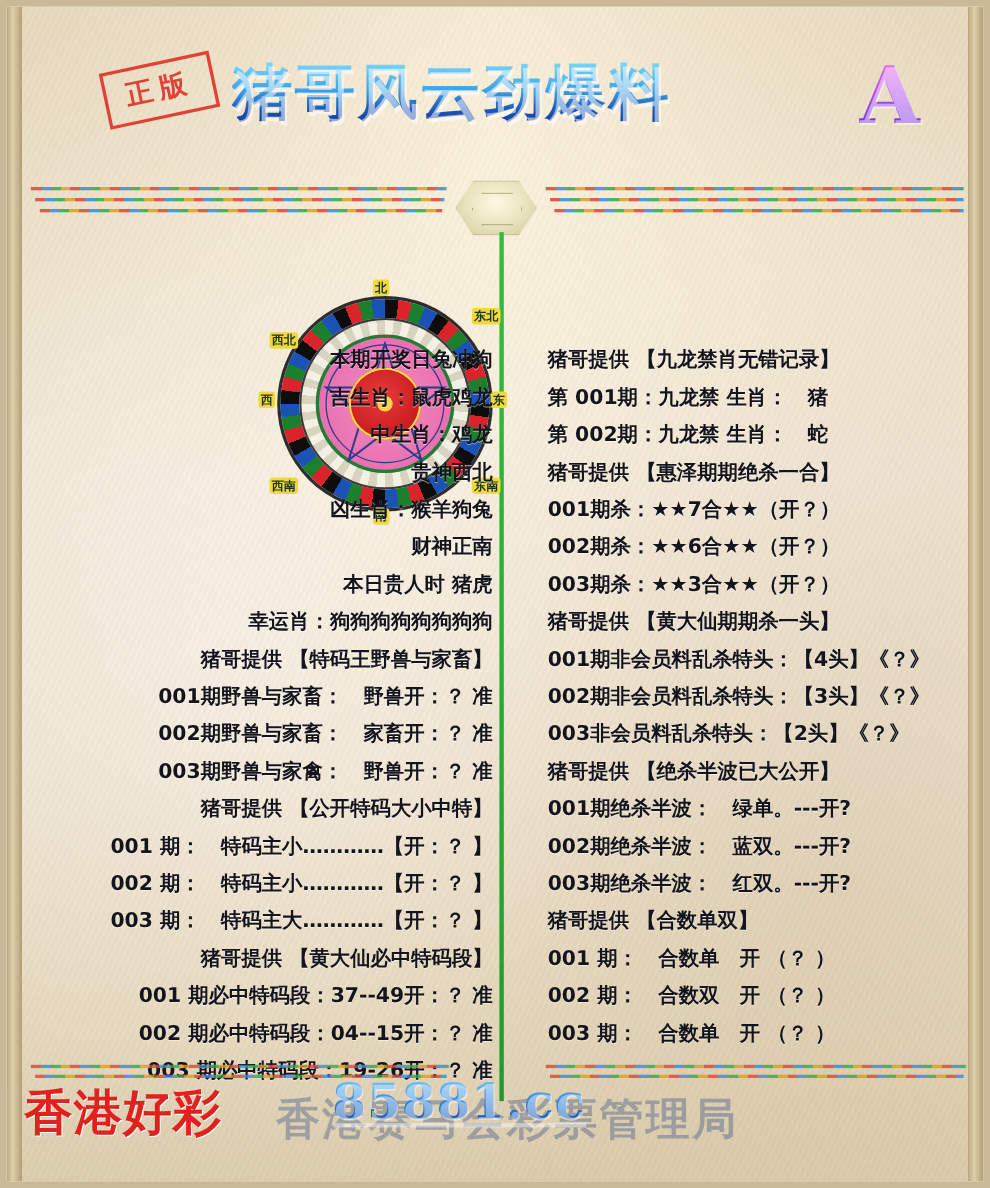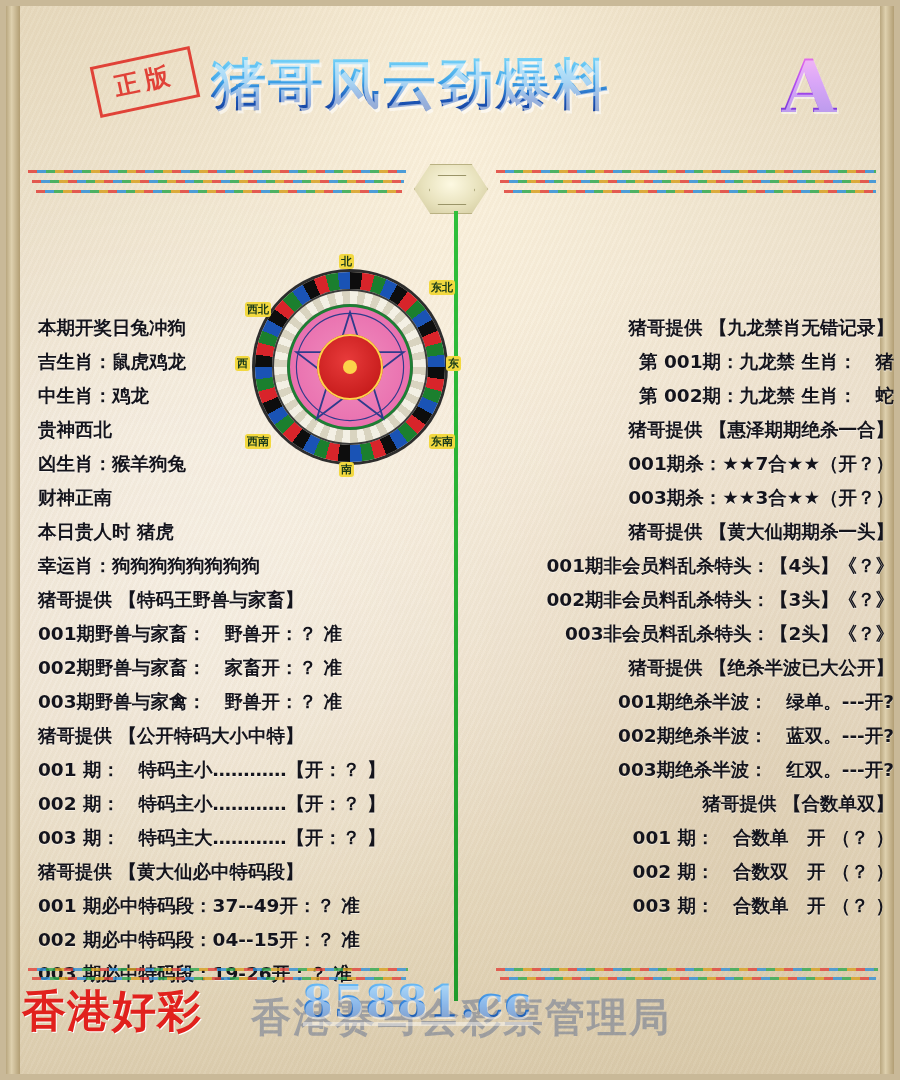--- a/index.html
+++ b/index.html
@@ -156,25 +156,25 @@
     left: 0;
     right: 0;
     display: flex;
   }
   .col {
     box-sizing: border-box;
   }
   .col-left {
     width: 448px;
     padding-left: 32px;
+    text-align: right;
   }
   .col-right {
     width: 452px;
     padding-left: 50px;
-    text-align: right;
   }
   .line {
     font-size: 18.5px;
     line-height: 34px;
     color: #14141c;
     font-family: "DejaVu Sans", "Liberation Sans", sans-serif;
     white-space: nowrap;
     font-weight: bold;
     text-shadow: 0 1px 0 rgba(255,255,255,0.5);
   }
@@ -373,20 +373,21 @@
       <div class="line">002 期必中特码段：04--15开：？ 准</div>
       <div class="line">003 期必中特码段：19-26开：？ 准</div>
     </div>
 
     <div class="col col-right">
       <div class="line">猪哥提供 【九龙禁肖无错记录】</div>
       <div class="line">第 001期：九龙禁 生肖：　猪</div>
       <div class="line">第 002期：九龙禁 生肖：　蛇</div>
       <div class="line">猪哥提供 【惠泽期期绝杀一合】</div>
       <div class="line">001期杀：★★7合★★（开？）</div>
+      <div class="line">002期杀：★★6合★★（开？）</div>
       <div class="line">003期杀：★★3合★★（开？）</div>
       <div class="line">猪哥提供 【黄大仙期期杀一头】</div>
       <div class="line">001期非会员料乱杀特头：【4头】《？》</div>
       <div class="line">002期非会员料乱杀特头：【3头】《？》</div>
       <div class="line">003非会员料乱杀特头：【2头】《？》</div>
       <div class="line">猪哥提供 【绝杀半波已大公开】</div>
       <div class="line">001期绝杀半波：　绿单。---开?</div>
       <div class="line">002期绝杀半波：　蓝双。---开?</div>
       <div class="line">003期绝杀半波：　红双。---开?</div>
       <div class="line">猪哥提供 【合数单双】</div>

